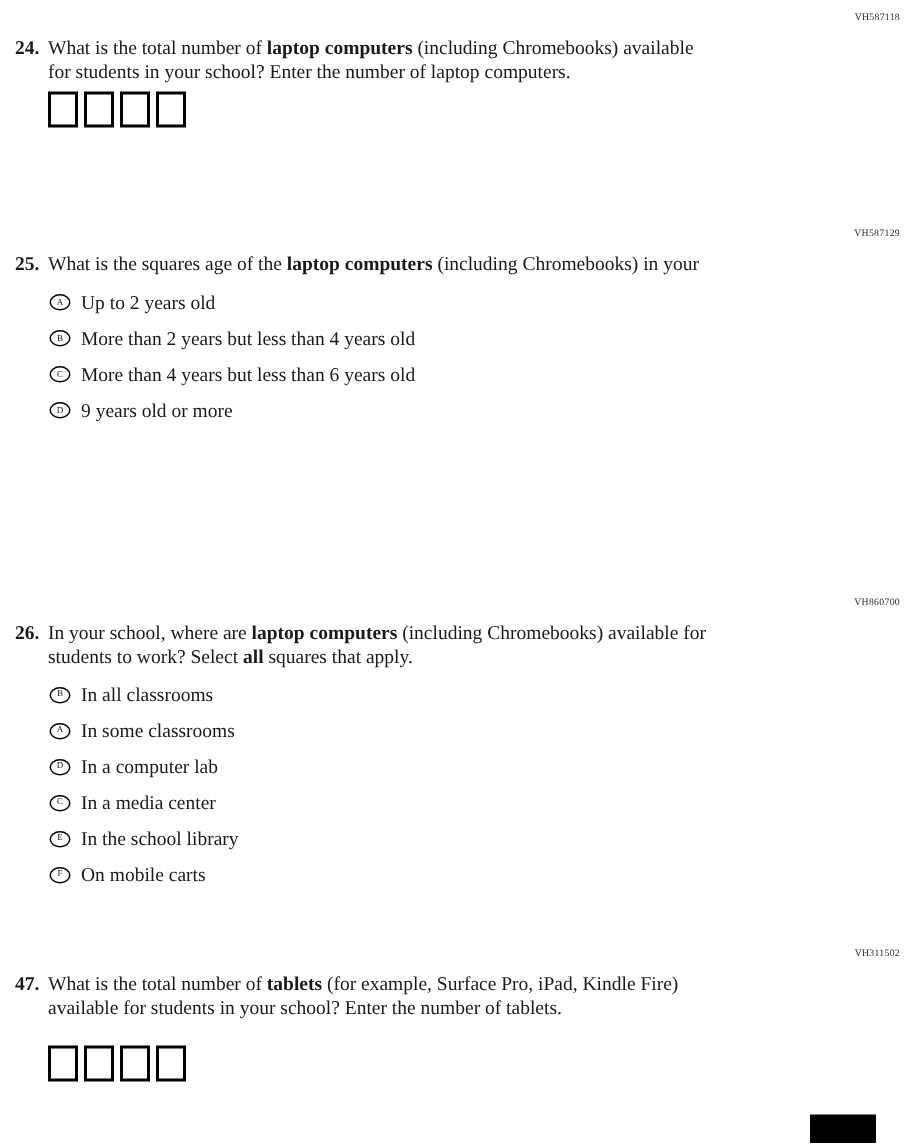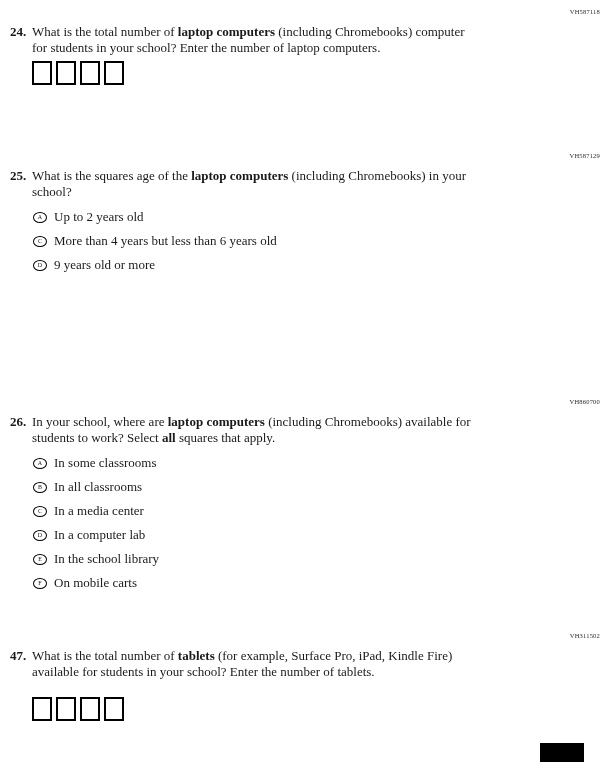--- a/index.html
+++ b/index.html
@@ -43,45 +43,48 @@
 </head>
 <body>
 
 <div class="page">
 
   <section class="qblock" style="top:4px">
     <div class="code">VH587118</div>
     <div class="qrow">
       <div class="qnum">24.</div>
       <div class="qtext">
-        <div class="tline"><span>What is the total number of </span><span class="b">laptop computers</span><span> (including Chromebooks) computer</span></div>
+        <div class="tline"><span>What is the total number of </span><span class="b">laptop computers</span><span> (including Chromebooks) available</span></div>
         <div class="tline"><span>for students in your school? Enter the number of laptop computers.</span></div>
       </div>
     </div>
     <div class="boxes m6">
       <div class="dbox"></div>
       <div class="dbox"></div>
       <div class="dbox"></div>
       <div class="dbox"></div>
     </div>
   </section>
 
   <section class="qblock" style="top:148px">
     <div class="code">VH587129</div>
     <div class="qrow">
       <div class="qnum">25.</div>
       <div class="qtext">
         <div class="tline"><span>What is the squares age of the </span><span class="b">laptop computers</span><span> (including Chromebooks) in your</span></div>
-        <div class="tline"><span>school?</span></div>
       </div>
     </div>
     <div class="options">
       <div class="option">
         <span class="oval">A</span>
         <span class="optlabel">Up to 2 years old</span>
+      </div>
+      <div class="option">
+        <span class="oval">B</span>
+        <span class="optlabel">More than 2 years but less than 4 years old</span>
       </div>
       <div class="option">
         <span class="oval">C</span>
         <span class="optlabel">More than 4 years but less than 6 years old</span>
       </div>
       <div class="option">
         <span class="oval">D</span>
         <span class="optlabel">9 years old or more</span>
       </div>
     </div>
@@ -91,34 +94,34 @@
     <div class="code">VH860700</div>
     <div class="qrow">
       <div class="qnum">26.</div>
       <div class="qtext">
         <div class="tline"><span>In your school, where are </span><span class="b">laptop computers</span><span> (including Chromebooks) available for</span></div>
         <div class="tline"><span>students to work? Select </span><span class="b">all</span><span> squares that apply.</span></div>
       </div>
     </div>
     <div class="options">
       <div class="option">
+        <span class="oval">B</span>
+        <span class="optlabel">In all classrooms</span>
+      </div>
+      <div class="option">
         <span class="oval">A</span>
         <span class="optlabel">In some classrooms</span>
       </div>
       <div class="option">
-        <span class="oval">B</span>
-        <span class="optlabel">In all classrooms</span>
+        <span class="oval">D</span>
+        <span class="optlabel">In a computer lab</span>
       </div>
       <div class="option">
         <span class="oval">C</span>
         <span class="optlabel">In a media center</span>
-      </div>
-      <div class="option">
-        <span class="oval">D</span>
-        <span class="optlabel">In a computer lab</span>
       </div>
       <div class="option">
         <span class="oval">E</span>
         <span class="optlabel">In the school library</span>
       </div>
       <div class="option">
         <span class="oval">F</span>
         <span class="optlabel">On mobile carts</span>
       </div>
     </div>

